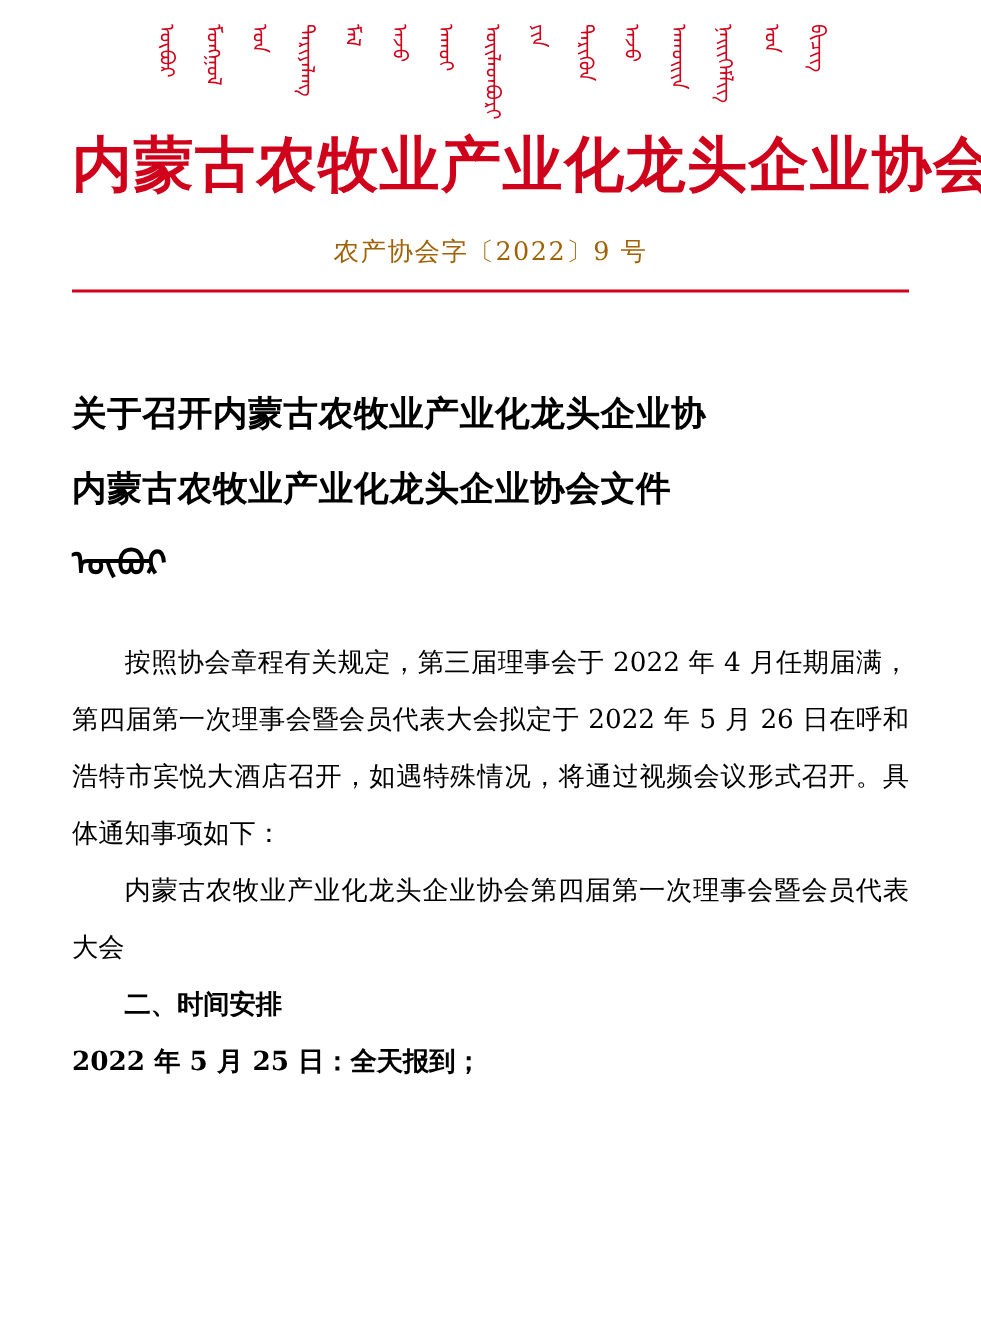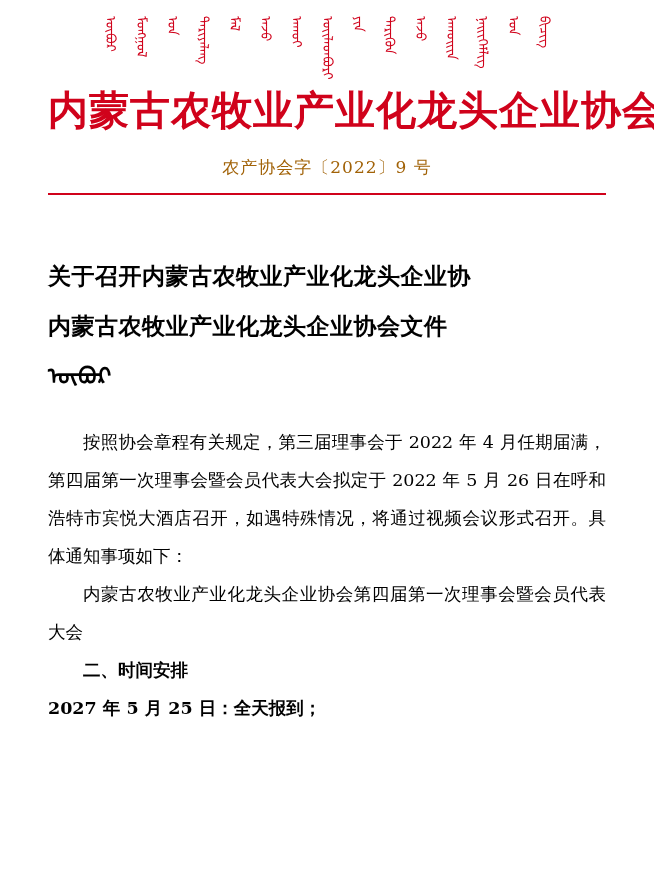--- a/index.html
+++ b/index.html
@@ -149,16 +149,16 @@
   <div class="doc-title">
     <span class="line">关于召开内蒙古农牧业产业化龙头企业协</span>
     <span class="line">内蒙古农牧业产业化龙头企业协会文件</span>
     <span class="line">ᠥᠪᠥᠷ</span>
   </div>
 
   <div class="body-text">
     <p class="p-indent">按照协会章程有关规定，第三届理事会于 2022 年 4 月任期届满，第四届第一次理事会暨会员代表大会拟定于 2022 年 5 月 26 日在呼和浩特市宾悦大酒店召开，如遇特殊情况，将通过视频会议形式召开。具体通知事项如下：</p>
     <p class="p-sub">内蒙古农牧业产业化龙头企业协会第四届第一次理事会暨会员代表大会</p>
     <p class="p-heading">二、时间安排</p>
-    <p class="p-schedule">2027 年 5 月 25 日：全天报到；</p>
+    <p class="p-schedule">2022 年 5 月 25 日：全天报到；</p>
   </div>
 
 </div>
 
 </body></html>

